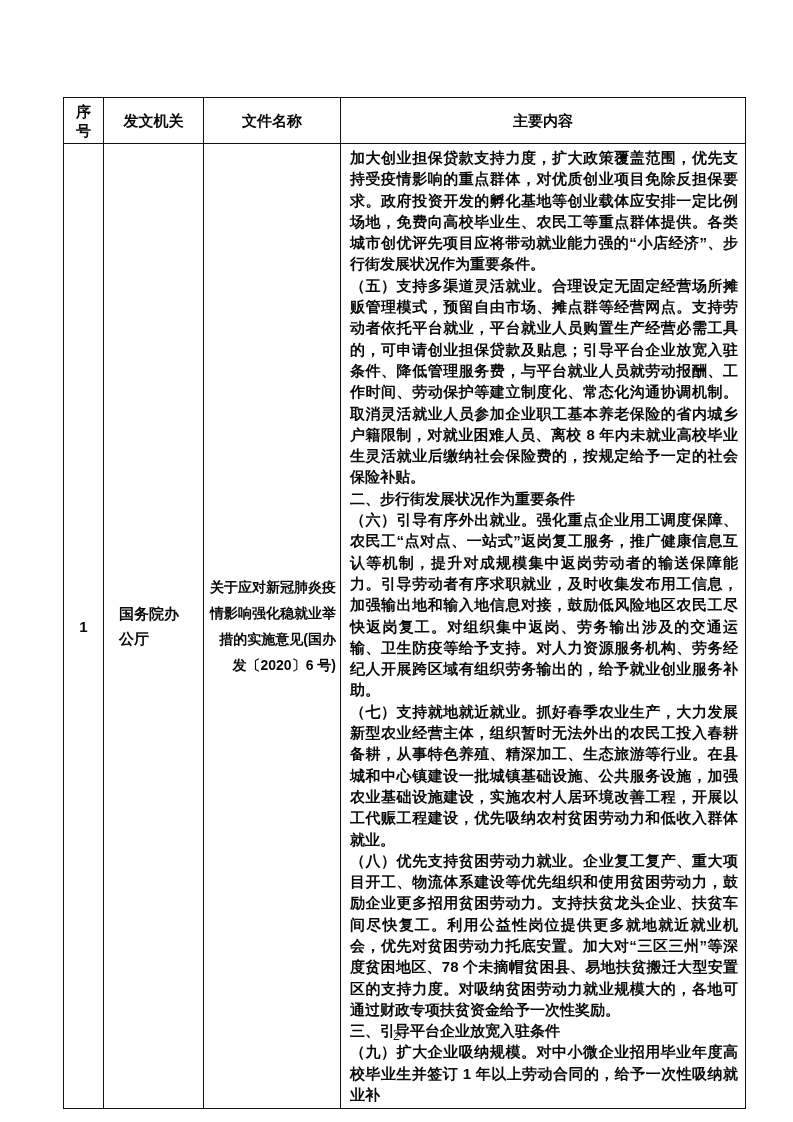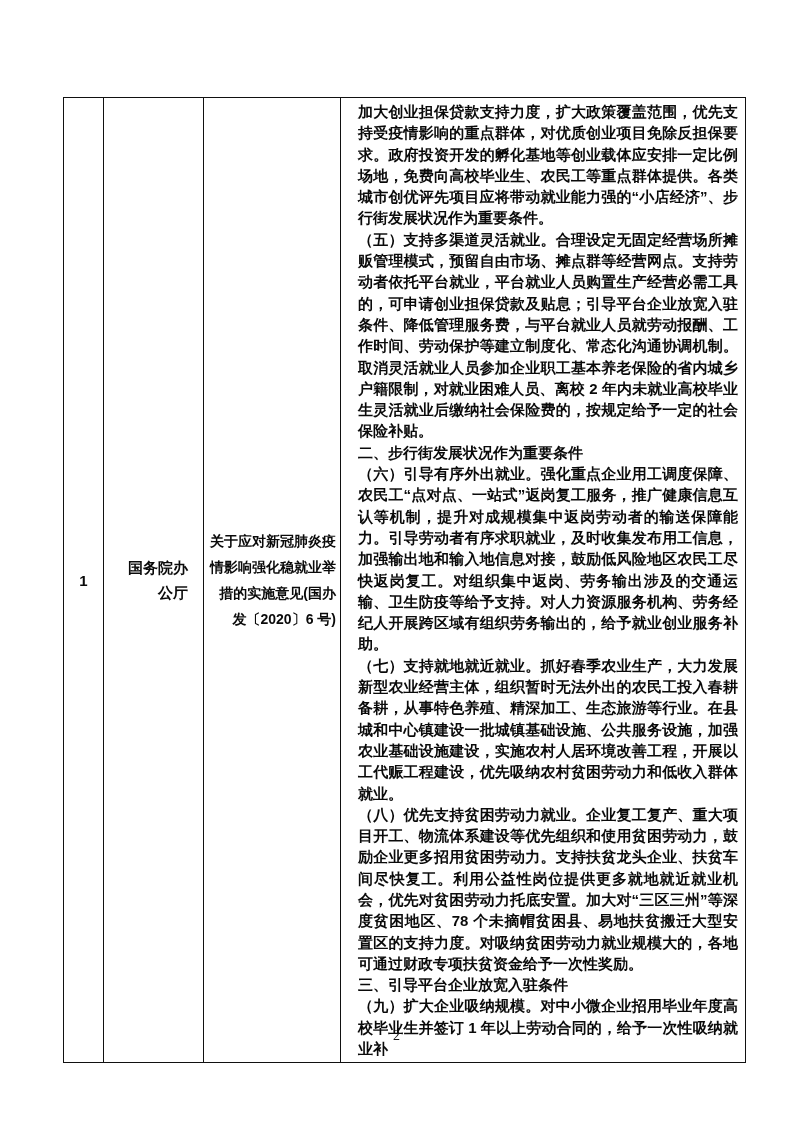--- a/index.html
+++ b/index.html
@@ -42,35 +42,35 @@
   th .stack { display: inline-block; width: 1em; }
 
   tr.body-row { height: 879px; }
   td.cell-index {
     text-align: center;
     vertical-align: middle;
     font-size: 15px;
   }
   td.cell-agency {
     vertical-align: middle;
-    text-align: right;
+    text-align: left;
     font-size: 15px;
     line-height: 25px;
     padding: 0 15px;
   }
   td.cell-title {
     vertical-align: middle;
     text-align: right;
     font-size: 14px;
     line-height: 26px;
     padding: 0 4px;
   }
   td.cell-main {
     vertical-align: top;
-    padding: 3px 7px 3px 17px;
+    padding: 3px 7px 3px 9px;
     overflow: hidden;
   }
   .content-para {
     margin: 0;
     font-size: 15px;
     line-height: 21.3px;
     text-align: justify;
     text-justify: inter-ideograph;
     word-break: break-all;
   }
@@ -89,28 +89,36 @@
 <body>
 
 <table class="doc-table">
   <colgroup>
     <col class="col-index">
     <col class="col-agency">
     <col class="col-title">
     <col class="col-main">
   </colgroup>
   <tbody>
+    <tr class="header-row">
+      <th>
+        <span class="stack">序号</span>
+      </th>
+      <th>发文机关</th>
+      <th>文件名称</th>
+      <th>主要内容</th>
+    </tr>
     <tr class="body-row">
       <td class="cell-index">1</td>
       <td class="cell-agency">国务院办公厅</td>
       <td class="cell-title">关于应对新冠肺炎疫情影响强化稳就业举措的实施意见(国办发〔2020〕6 号)</td>
       <td class="cell-main">
         <div>
             <p class="content-para">加大创业担保贷款支持力度，扩大政策覆盖范围，优先支持受疫情影响的重点群体，对优质创业项目免除反担保要求。政府投资开发的孵化基地等创业载体应安排一定比例场地，免费向高校毕业生、农民工等重点群体提供。各类城市创优评先项目应将带动就业能力强的“小店经济”、步行街发展状况作为重要条件。</p>
-            <p class="content-para">（五）支持多渠道灵活就业。合理设定无固定经营场所摊贩管理模式，预留自由市场、摊点群等经营网点。支持劳动者依托平台就业，平台就业人员购置生产经营必需工具的，可申请创业担保贷款及贴息；引导平台企业放宽入驻条件、降低管理服务费，与平台就业人员就劳动报酬、工作时间、劳动保护等建立制度化、常态化沟通协调机制。取消灵活就业人员参加企业职工基本养老保险的省内城乡户籍限制，对就业困难人员、离校 2 年内未就业高校毕业生灵活就业后缴纳社会保险费的，按规定给予一定的社会保险补贴。</p>
+            <p class="content-para">（五）支持多渠道灵活就业。合理设定无固定经营场所摊贩管理模式，预留自由市场、摊点群等经营网点。支持劳动者依托平台就业，平台就业人员购置生产经营必需工具的，可申请创业担保贷款及贴息；引导平台企业放宽入驻条件、降低管理服务费，与平台就业人员就劳动报酬、工作时间、劳动保护等建立制度化、常态化沟通协调机制。取消灵活就业人员参加企业职工基本养老保险的省内城乡户籍限制，对就业困难人员、离校 8 年内未就业高校毕业生灵活就业后缴纳社会保险费的，按规定给予一定的社会保险补贴。</p>
             <p class="content-para">二、步行街发展状况作为重要条件</p>
             <p class="content-para">（六）引导有序外出就业。强化重点企业用工调度保障、农民工“点对点、一站式”返岗复工服务，推广健康信息互认等机制，提升对成规模集中返岗劳动者的输送保障能力。引导劳动者有序求职就业，及时收集发布用工信息，加强输出地和输入地信息对接，鼓励低风险地区农民工尽快返岗复工。对组织集中返岗、劳务输出涉及的交通运输、卫生防疫等给予支持。对人力资源服务机构、劳务经纪人开展跨区域有组织劳务输出的，给予就业创业服务补助。</p>
             <p class="content-para">（七）支持就地就近就业。抓好春季农业生产，大力发展新型农业经营主体，组织暂时无法外出的农民工投入春耕备耕，从事特色养殖、精深加工、生态旅游等行业。在县城和中心镇建设一批城镇基础设施、公共服务设施，加强农业基础设施建设，实施农村人居环境改善工程，开展以工代赈工程建设，优先吸纳农村贫困劳动力和低收入群体就业。</p>
             <p class="content-para">（八）优先支持贫困劳动力就业。企业复工复产、重大项目开工、物流体系建设等优先组织和使用贫困劳动力，鼓励企业更多招用贫困劳动力。支持扶贫龙头企业、扶贫车间尽快复工。利用公益性岗位提供更多就地就近就业机会，优先对贫困劳动力托底安置。加大对“三区三州”等深度贫困地区、78 个未摘帽贫困县、易地扶贫搬迁大型安置区的支持力度。对吸纳贫困劳动力就业规模大的，各地可通过财政专项扶贫资金给予一次性奖励。</p>
             <p class="content-para">三、引导平台企业放宽入驻条件</p>
             <p class="content-para">（九）扩大企业吸纳规模。对中小微企业招用毕业年度高校毕业生并签订 1 年以上劳动合同的，给予一次性吸纳就业补</p>
           </div>
       </td>
     </tr>
   </tbody>

